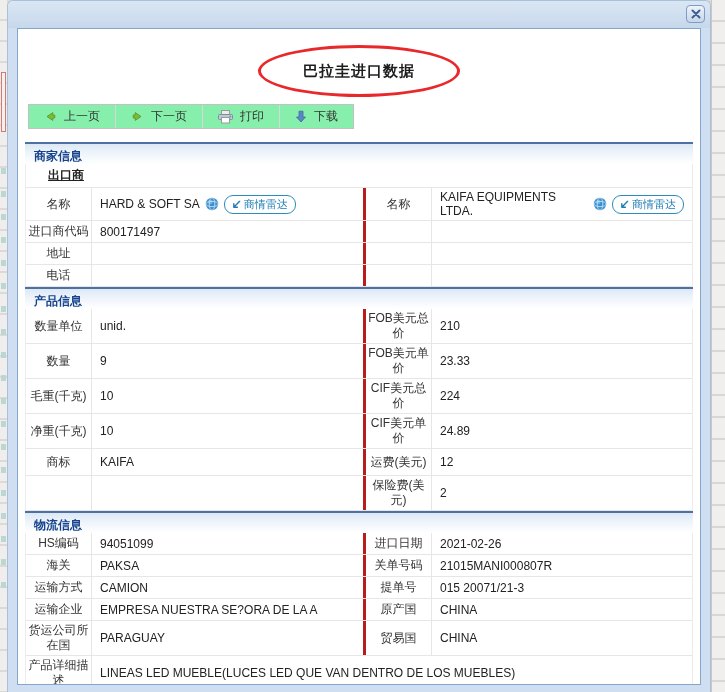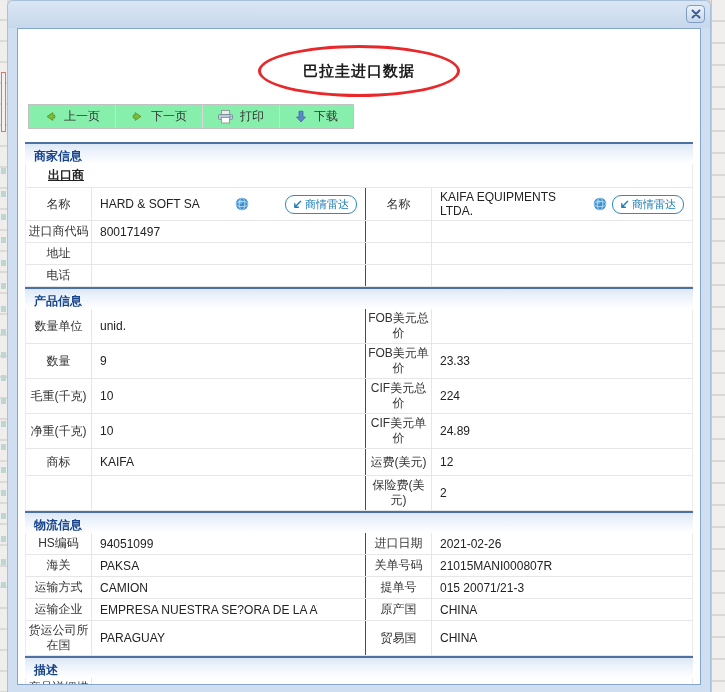--- a/index.html
+++ b/index.html
@@ -40,21 +40,21 @@
 
   
   .sections { margin:13px 7px 0 7px; }
   .sec-header { height:22px; border-top:2px solid #4d71a2;
     background:linear-gradient(#dde8f5 0%,#eef4fb 45%,#ffffff 100%);
     color:#15428b; font-size:12px; font-weight:bold; padding:4px 0 0 9px; }
   .tbl { border-left:1px solid #ececec; border-right:1px solid #ececec; }
   .trow { display:flex; align-items:stretch; border-bottom:1px solid #e6e6e6; font-size:12px; color:#222; }
   .tcell { display:flex; align-items:center; }
   .lbl { width:66px; justify-content:center; text-align:center; padding:2px 2px; border-right:1px solid #e6e6e6; color:#333; line-height:1.25; }
-  .val { width:274px; padding:2px 8px; border-right:1px solid #b91c1c; gap:5px;justify-content:space-between; }
+  .val { width:274px; padding:2px 8px; border-right:3px solid #b91c1c; gap:5px; }
   .val2 { flex:1; padding:2px 8px; }
   .ghead-l { width:340px; font-weight:bold; padding:3px 2px 3px 22px; border-right:1px solid #e6e6e6; display:flex; align-items:center; }
   .ghead-r { flex:1; font-weight:bold; padding:3px 2px 3px 22px; display:flex; align-items:center;text-decoration:underline; }
   .sec-merchant .trow { min-height:22px; }
   .sec-merchant .trow.name-row { min-height:26px; }
   .sec-product .trow { min-height:27px; }
   .sec-logistics .trow { min-height:22px; }
   .sec-logistics .trow.tall { min-height:30px; }
   .sec-desc .trow.tall { min-height:33px; }
   .sec-desc .trow { min-height:20px; }
@@ -187,20 +187,21 @@
         </div>
       </div>
 
       <div class="section sec-product">
         <div class="sec-header">产品信息</div>
         <div class="tbl">
           <div class="trow">
             <div class="tcell lbl">数量单位</div>
             <div class="tcell val">unid.</div>
             <div class="tcell lbl">FOB美元总价</div>
+            <div class="tcell val2">210</div>
           </div>
           <div class="trow">
             <div class="tcell lbl">数量</div>
             <div class="tcell val">9</div>
             <div class="tcell lbl">FOB美元单价</div>
             <div class="tcell val2">23.33</div>
           </div>
           <div class="trow">
             <div class="tcell lbl">毛重(千克)</div>
             <div class="tcell val">10</div>
@@ -258,21 +259,20 @@
           <div class="trow tall">
             <div class="tcell lbl">货运公司所在国</div>
             <div class="tcell val">PARAGUAY</div>
             <div class="tcell lbl">贸易国</div>
             <div class="tcell val2">CHINA</div>
           </div>
         </div>
       </div>
 
       <div class="section sec-desc">
-        <div class="sec-header">描述</div>
         <div class="tbl">
           <div class="trow tall">
             <div class="tcell lbl">产品详细描述</div>
             <div class="tcell dval">LINEAS LED MUEBLE(LUCES LED QUE VAN DENTRO DE LOS MUEBLES)</div>
           </div>
 
         </div>
       </div>
 
     </div>

